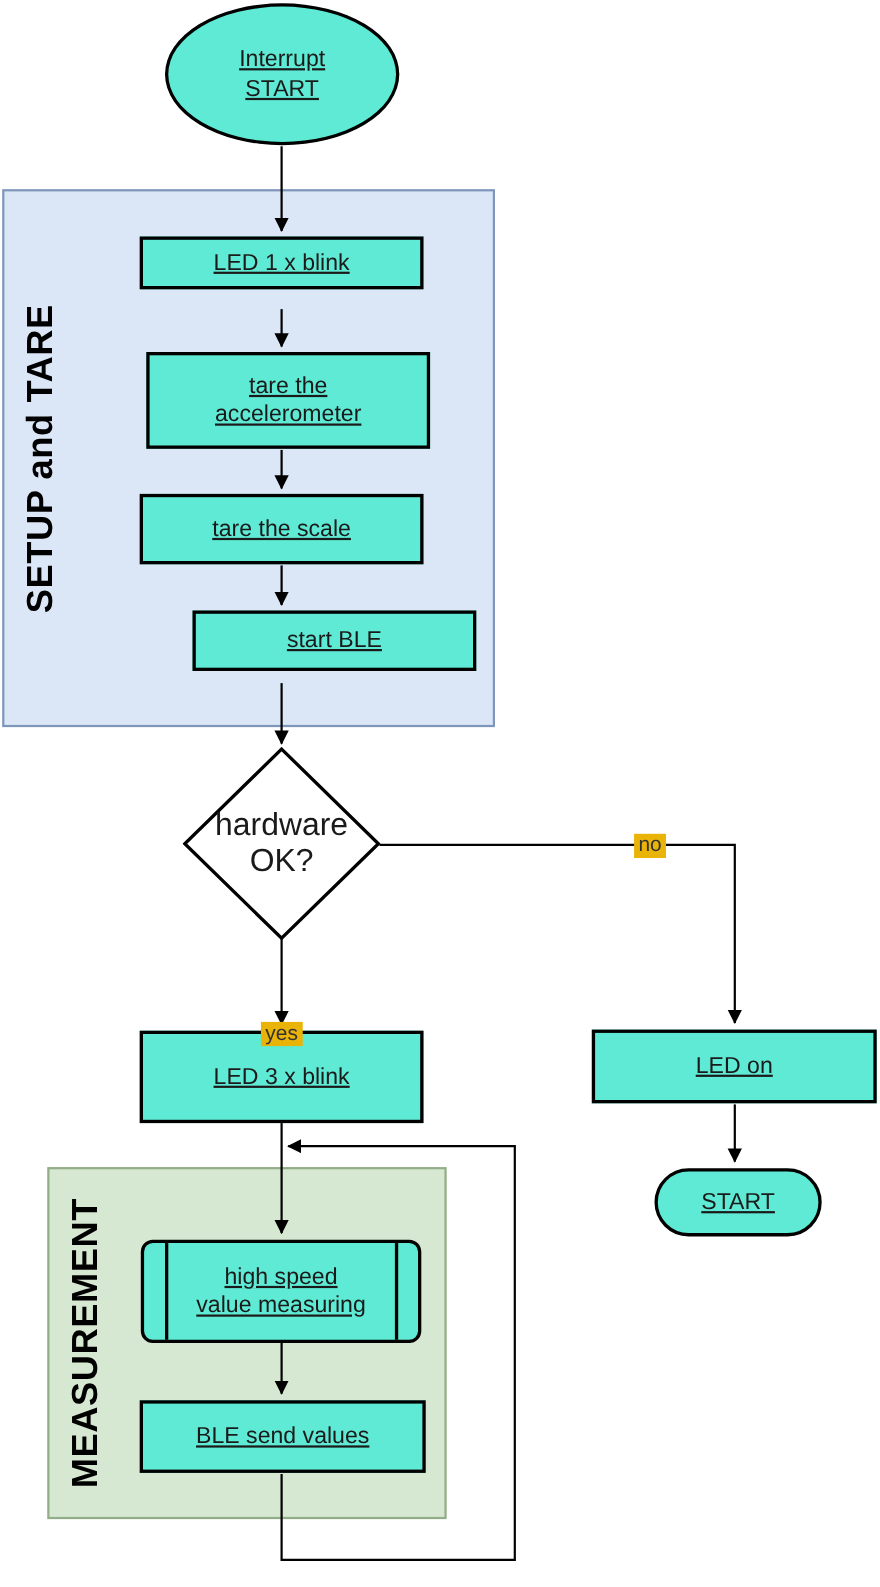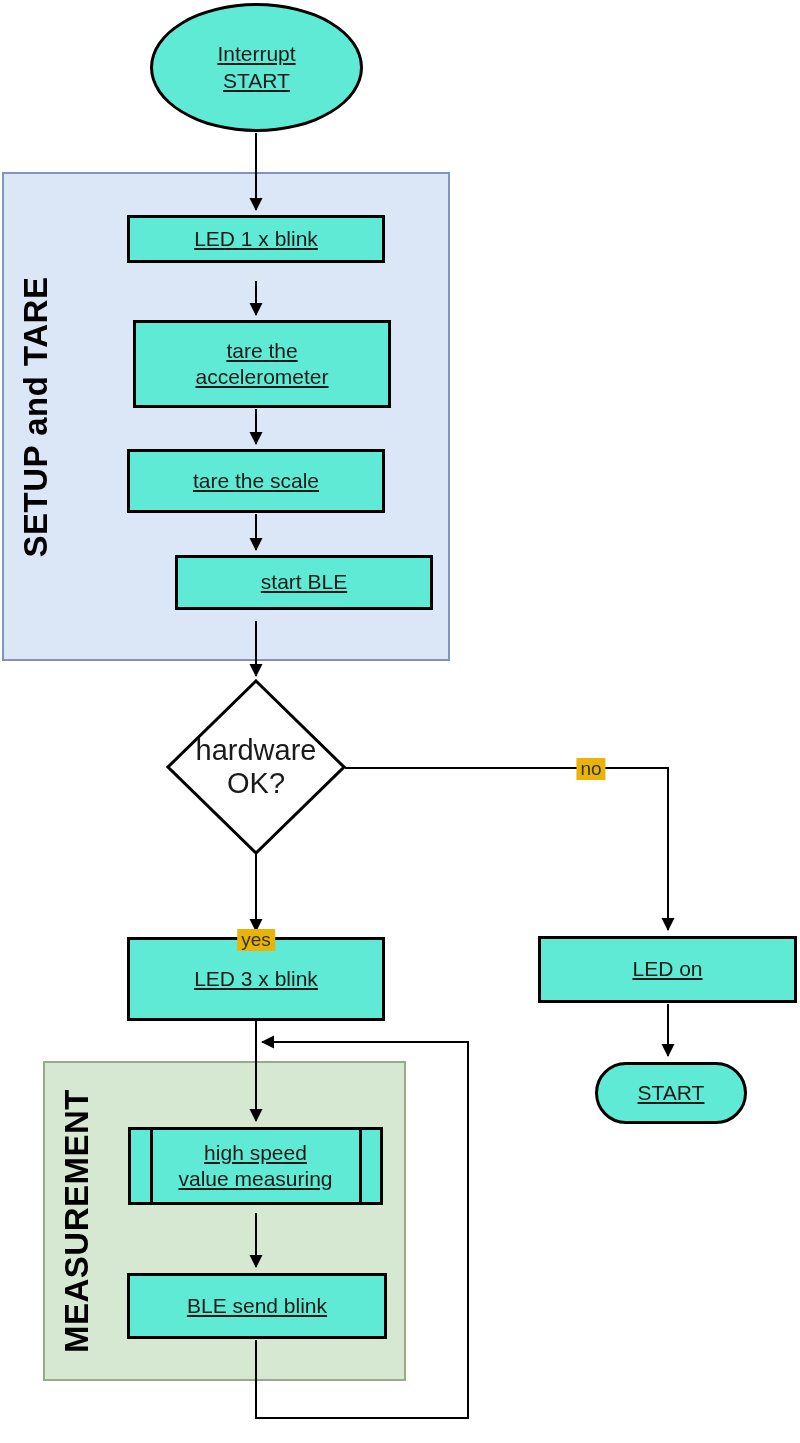--- a/index.html
+++ b/index.html
@@ -107,27 +107,27 @@
   </div>
 
   <div class="node" style="left:538px;top:936px;width:259px;height:67px;">
     <span class="lbl">LED on</span>
   </div>
 
   <div class="node stadium" style="left:595px;top:1062px;width:152px;height:62px;">
     <span class="lbl">START</span>
   </div>
 
-  <div class="node" style="left:128px;top:1127px;width:255px;height:78px;">
+  <div class="node" style="left:128px;top:1127px;width:255px;height:94px;border-radius:11px;">
     <div class="innerbar l"></div>
     <div class="innerbar r"></div>
     <span class="lbl">high speed
 value measuring</span>
   </div>
 
   <div class="node" style="left:127px;top:1273px;width:260px;height:66px;">
-    <span class="lbl">BLE send blink</span>
+    <span class="lbl">BLE send values</span>
   </div>
 
   <div class="edge-label" style="left:256px;top:898px;margin-top:42px;">yes</div>
   <div class="edge-label" style="left:591px;top:769px;">no</div>
 
 </div>
 
 </body></html>

